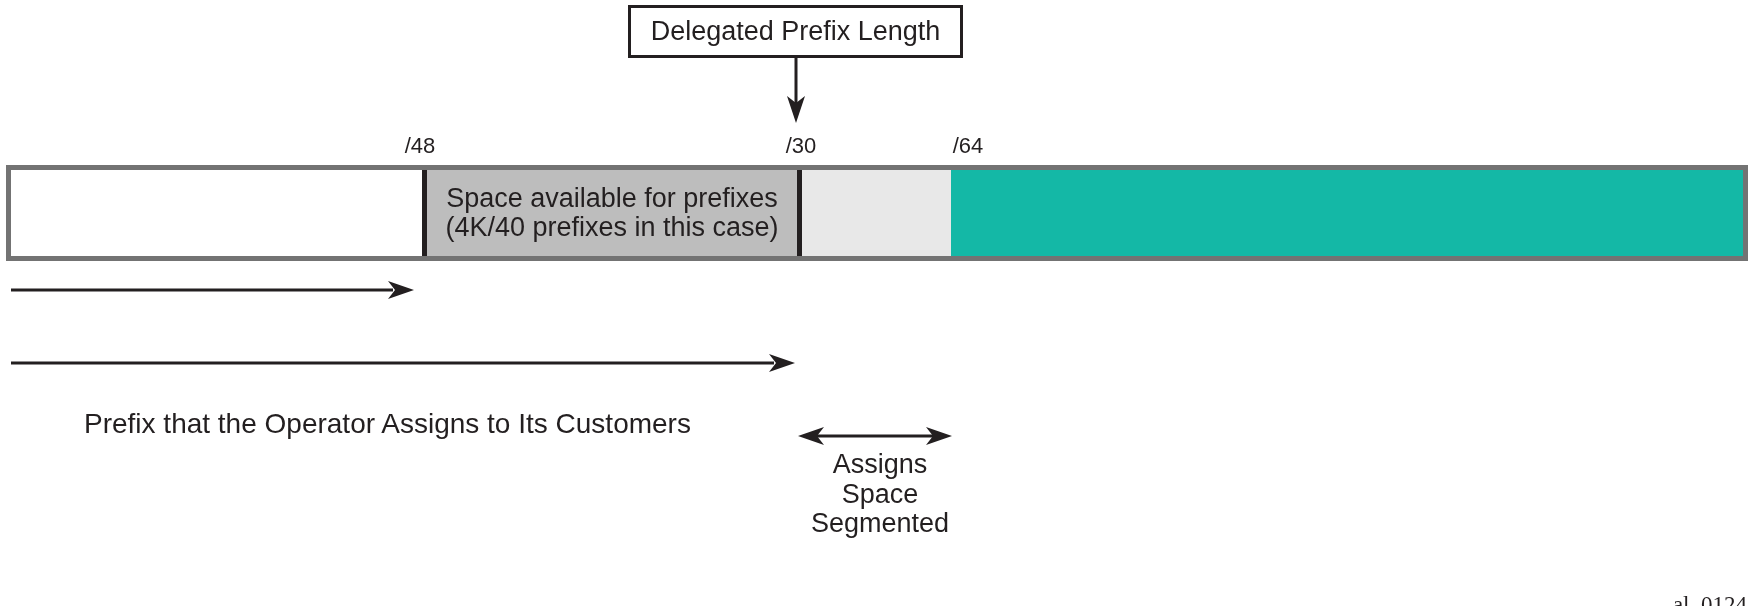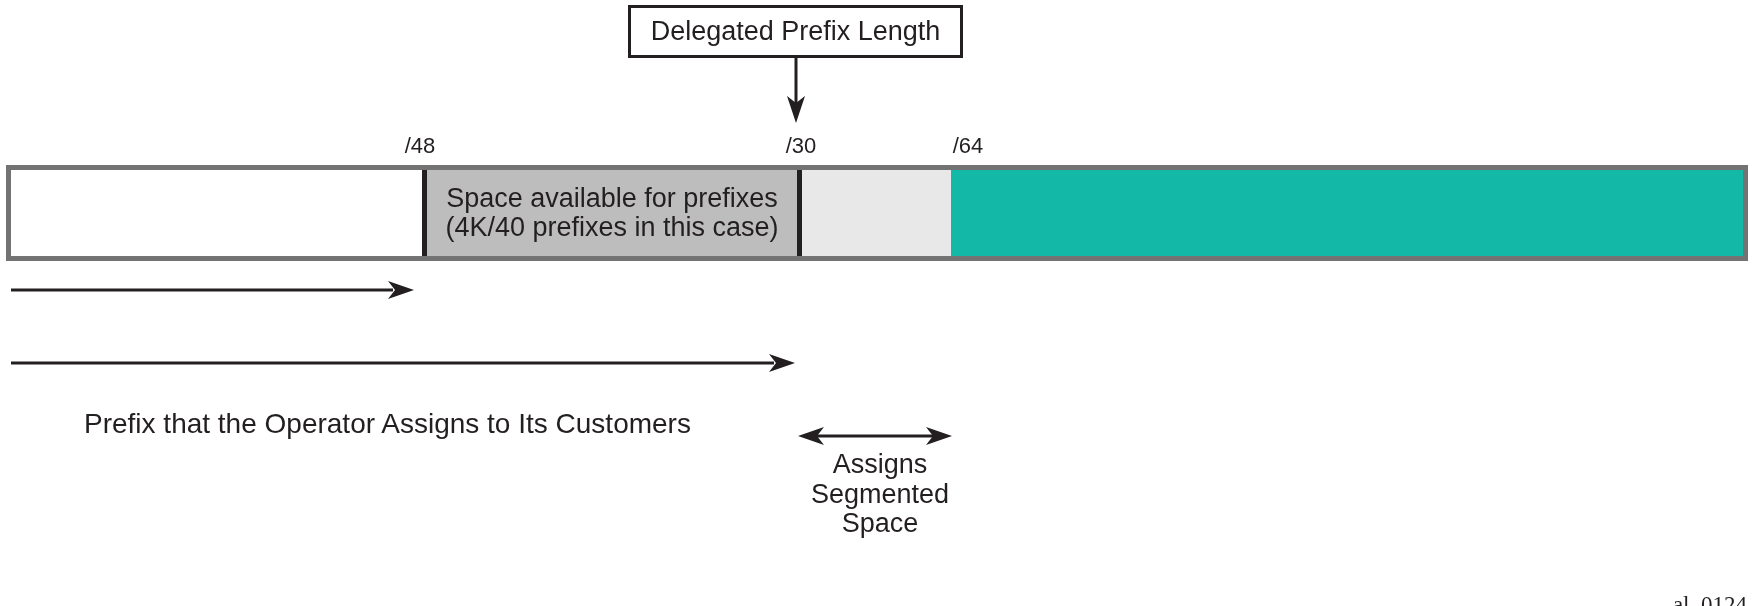--- a/index.html
+++ b/index.html
@@ -158,19 +158,19 @@
       <line class="stroke-ink" x1="816" y1="436" x2="934" y2="436"></line>
       <polygon class="fill-ink" points="798,436 824,427 817,436 824,445"></polygon>
       <polygon class="fill-ink" points="952,436 926,427 933,436 926,445"></polygon>
     </g>
   </svg>
 
   <div class="ann ann-operator">Prefix that the Operator Assigns to Its Customers</div>
 
   <div class="customer-block">
     <div>Assigns</div>
+    <div>Space</div>
     <div>Segmented</div>
-    <div>Space</div>
   </div>
 
   <div class="figure-id">al_0124</div>
 
 </div>
 
 </body></html>

